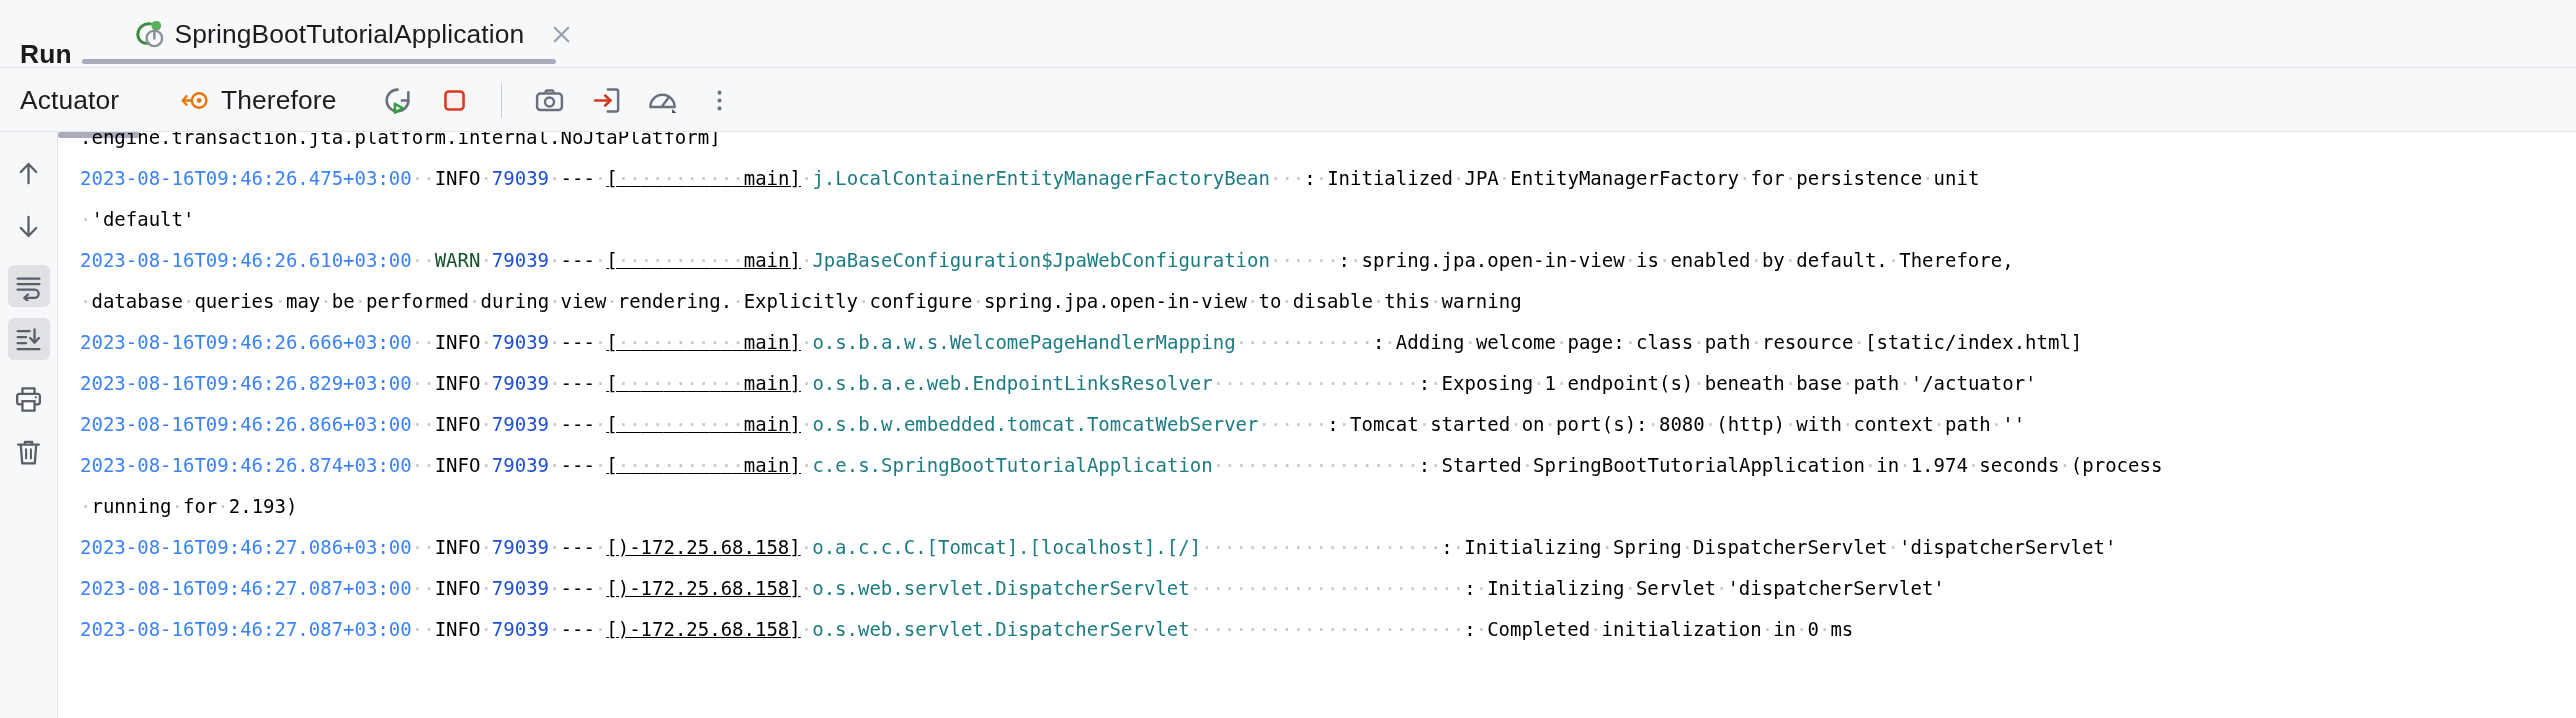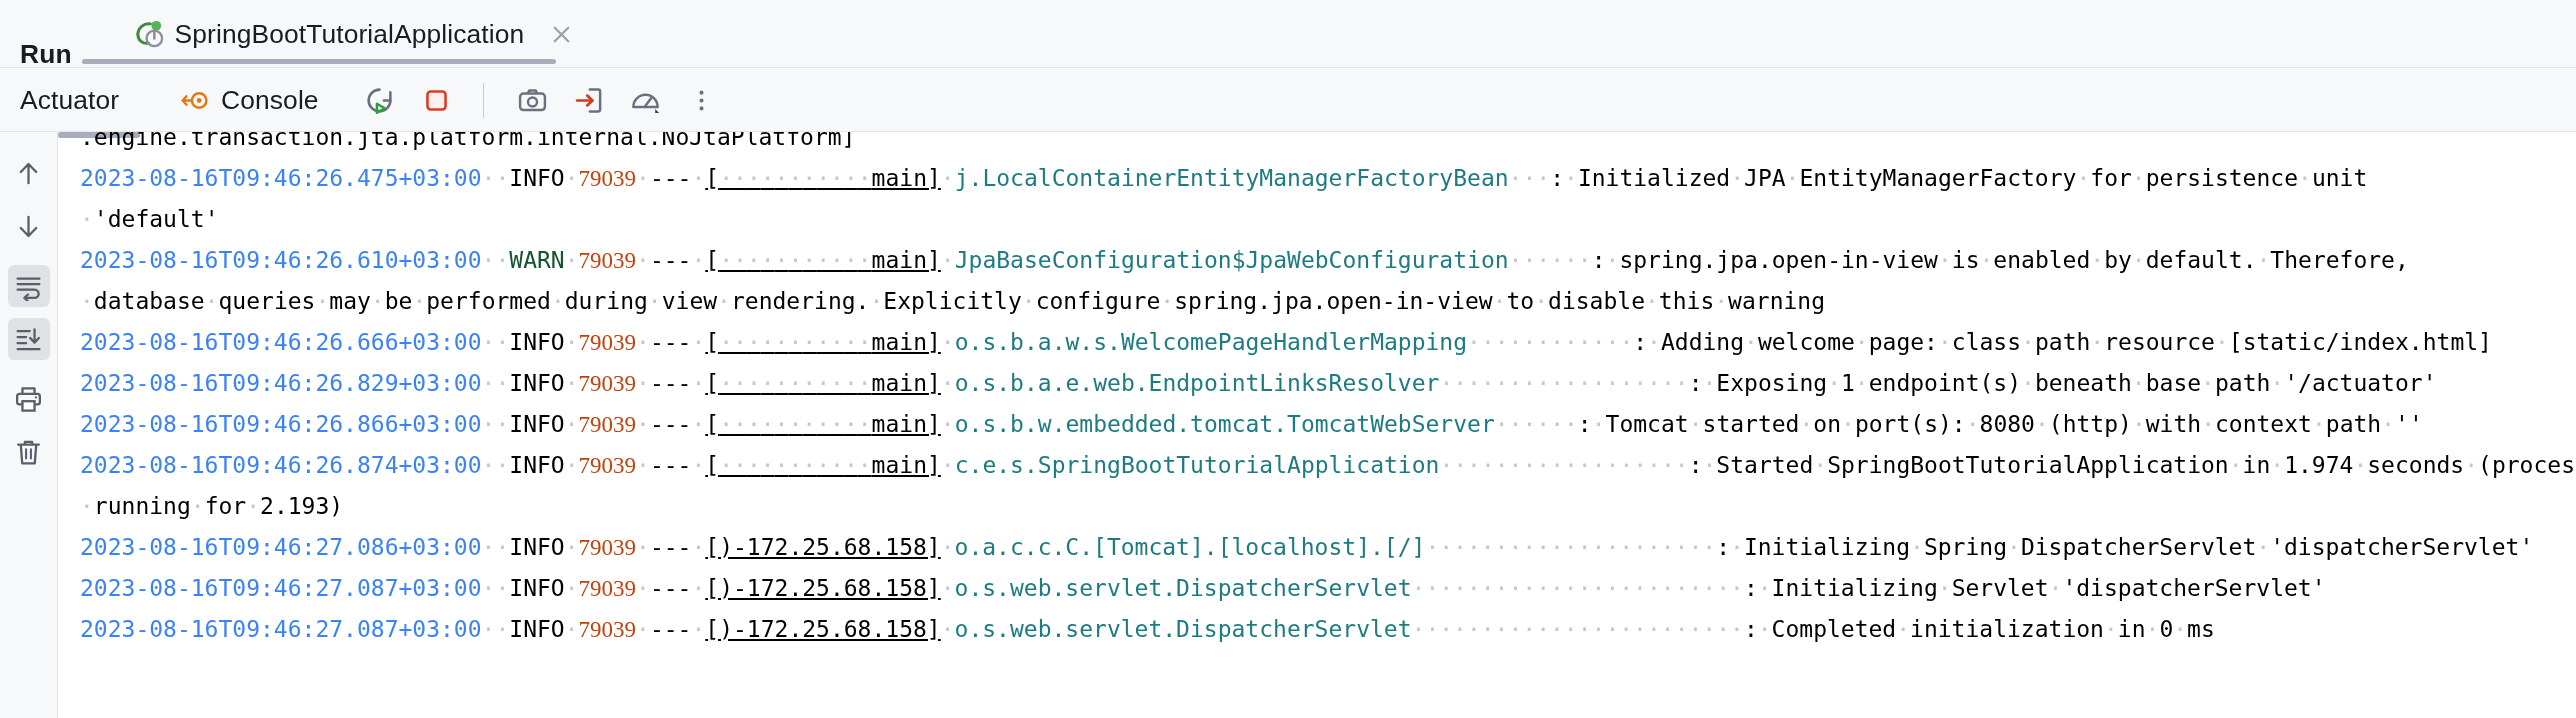--- a/index.html
+++ b/index.html
@@ -171,40 +171,40 @@
     position: absolute;
     left: 0;
     top: 0;
     width: 82px;
     height: 5.5px;
     border-radius: 2.7px;
     background: #a9adbb;
   }
   #log {
     font-family: "DejaVu Sans Mono", "Liberation Mono", monospace;
-    font-size: 23px;
+    font-size: 19px;
     line-height: 41px;
     white-space: pre;
     padding-top: 0;
   }
   .logline { white-space: pre; }
   .clip-top {
     height: 25.5px;
     overflow: hidden;
     position: relative;
   }
   .clip-top .logline {
     position: absolute;
     top: -15.5px;
     left: 0;
   }
   .ts   { color: #3b82f6; }
   .lvl-info { color: #000000; }
   .lvl-warn { color: #14532d; }
-  .pid  { color: #c2410c; font-family: Liberation Serif, serif; }
+  .pid  { color: #1d4ed8; }
   .dash { color: #000000; }
   .thread { color: #000000; text-decoration: underline; }
   .logger { color: #1d7b82; }
   .msg  { color: #000000; }
   .ws   { color: #c5c7cc; }
   .cont { color: #000000; }
 </style>
 </head>
 <body>
 
@@ -239,21 +239,21 @@
 
   <div id="actuator-tab">
     <span class="act-icon">
       <svg viewBox="0 0 24 24" width="29" height="29">
         <circle cx="15" cy="12" r="6" fill="none" stroke="#e8760c" stroke-width="2"></circle>
         <circle cx="15" cy="12" r="2" fill="#e8760c"></circle>
         <path d="M9 12 L1.5 12" stroke="#e8760c" stroke-width="2" stroke-linecap="round"></path>
         <path d="M4.5 8.5 L1.5 12 L4.5 15.5" stroke="#e8760c" stroke-width="2" fill="none" stroke-linecap="round" stroke-linejoin="round"></path>
       </svg>
     </span>
-    <span class="tb-text">Console</span>
+    <span class="tb-text">Therefore</span>
   </div>
 
   <div id="rerun-btn" class="tb-btn">
     <svg viewBox="0 0 24 24" width="31" height="31">
       <path d="M12 3.6 A8.4 8.4 0 1 0 20.4 12" fill="none" stroke="#6c707e" stroke-width="2" stroke-linecap="round"></path>
       <path d="M20.4 12 L20.4 5.6 M20.4 12 L15.4 12" fill="none" stroke="#6c707e" stroke-width="2" stroke-linecap="round"></path>
       <path d="M10 14.5 L16 18 L10 21.5 Z" fill="none" stroke="#2e9e3a" stroke-width="1.9" stroke-linejoin="round"></path>
     </svg>
   </div>
 

